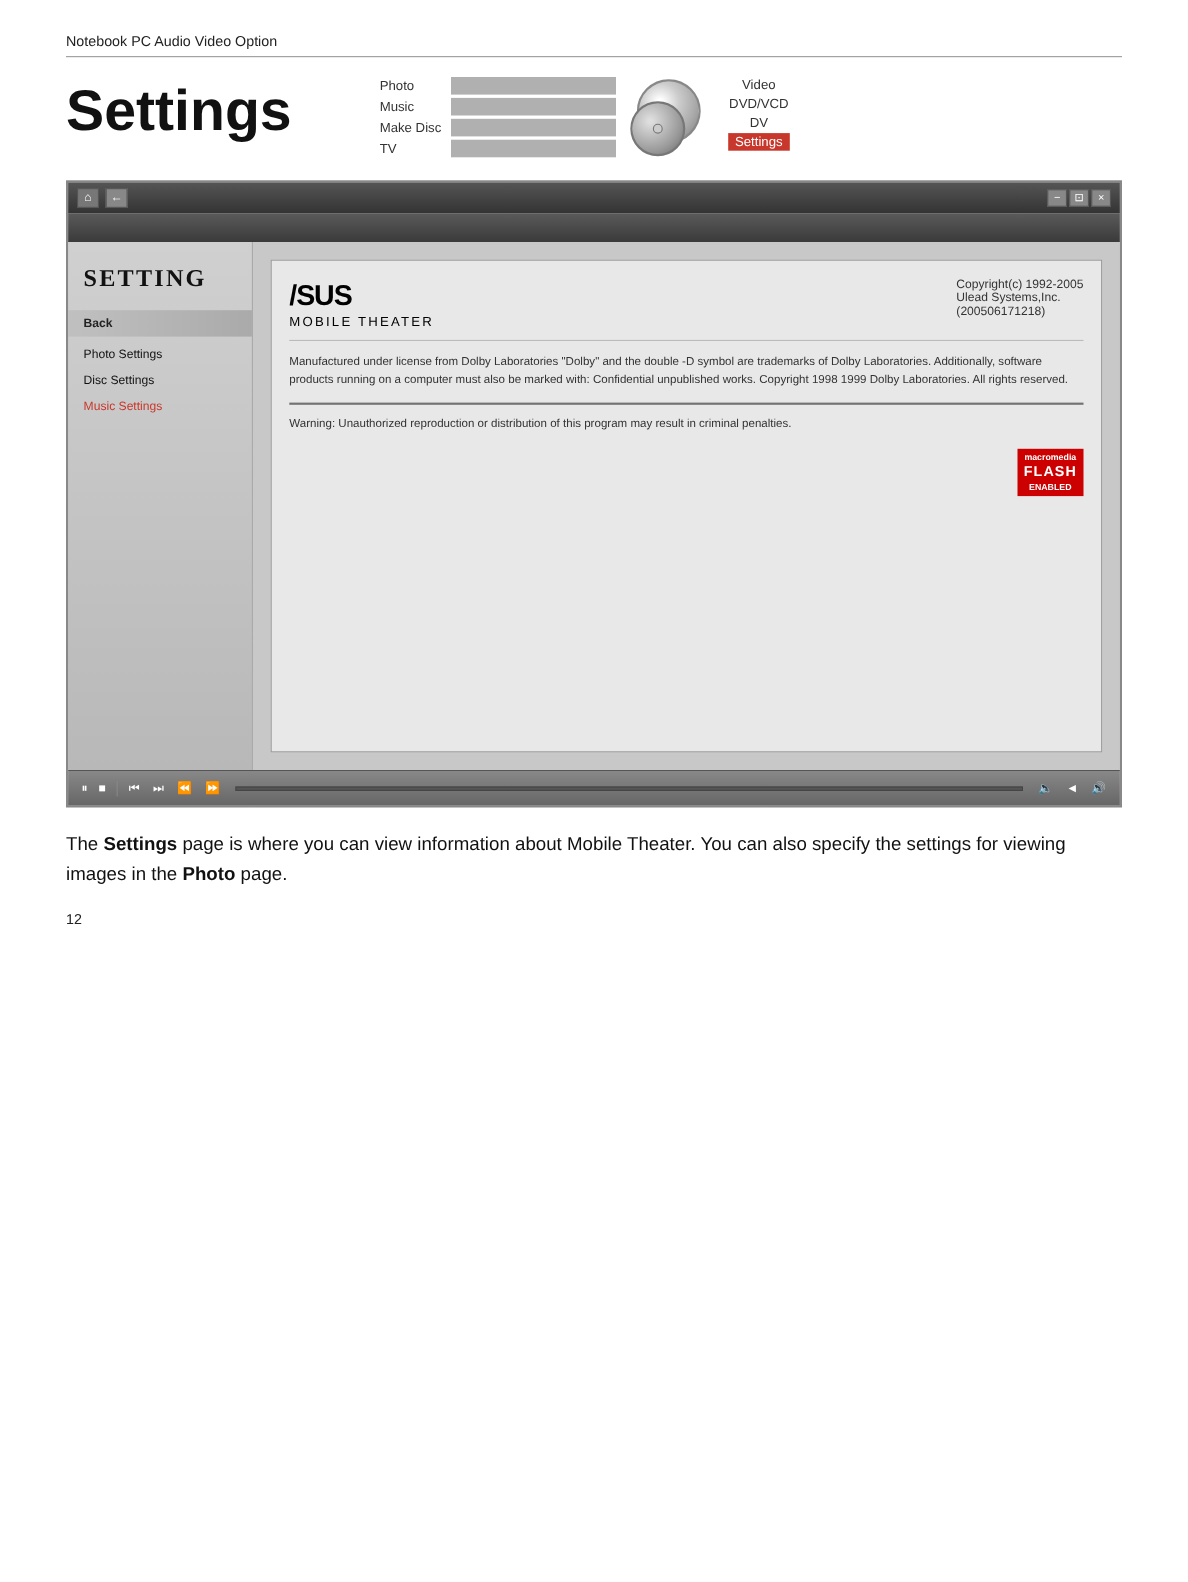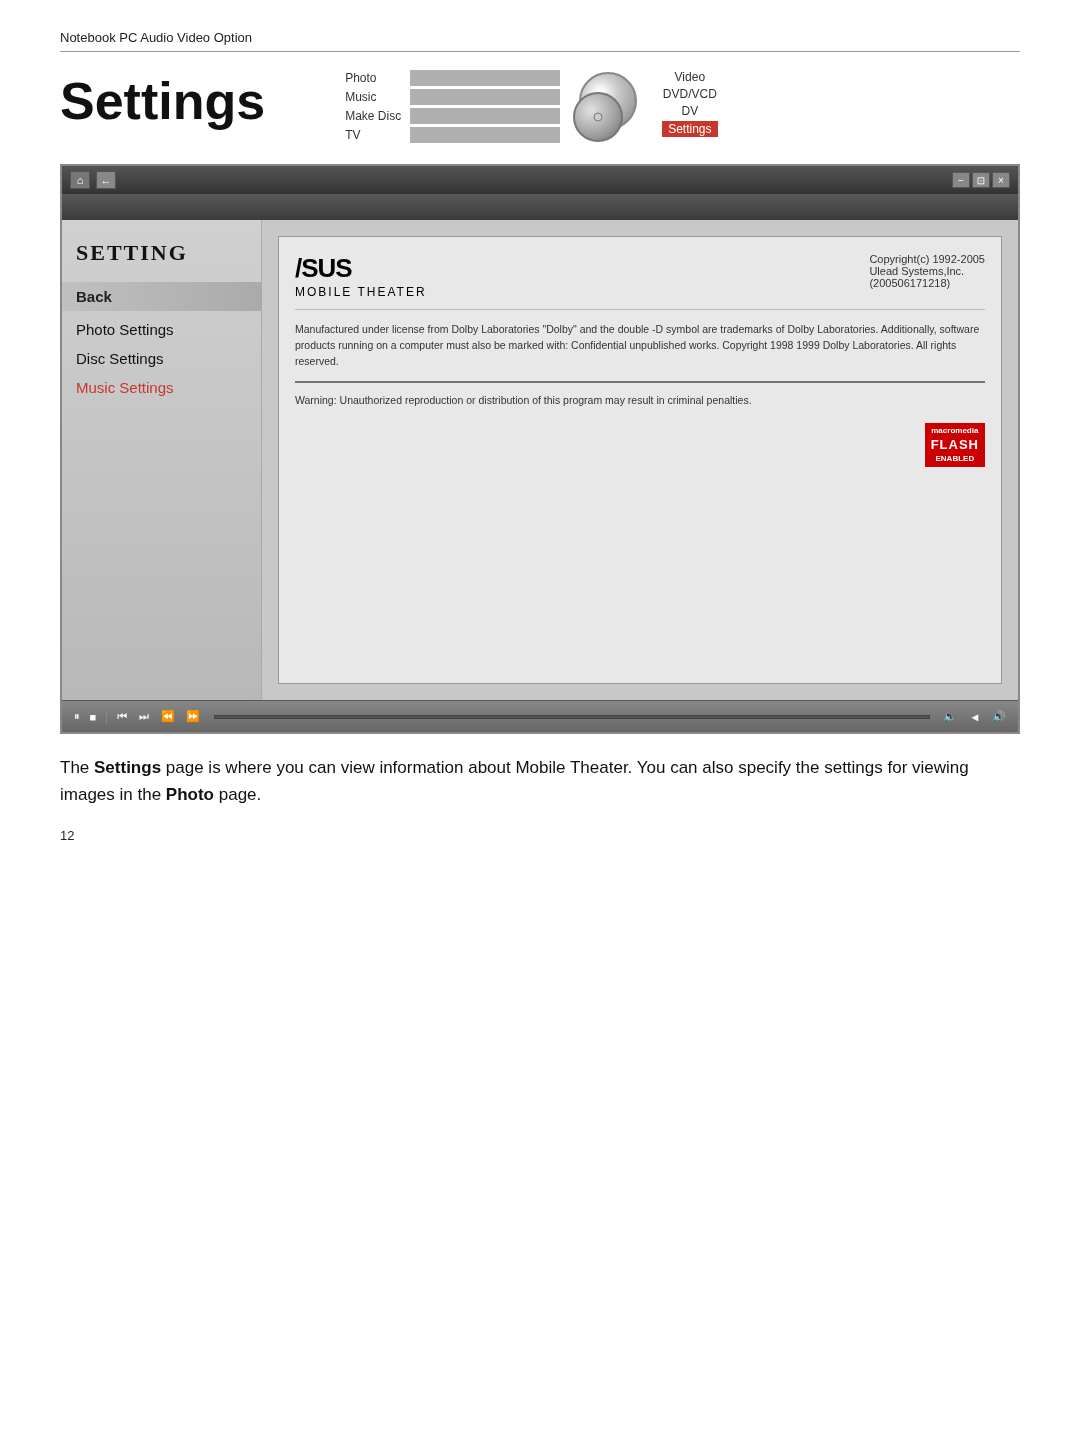--- a/index.html
+++ b/index.html
@@ -100,41 +100,41 @@
     }
 
     
     .window-topbar {
       background: linear-gradient(180deg, #5a5a5a 0%, #3a3a3a 100%);
       height: 26px;
     }
 
     
     .sidebar {
-      width: 200px;
+      width: 168px;
       background: linear-gradient(180deg, #d0d0d0 0%, #b8b8b8 100%);
       padding: 20px 0 10px 0;
       border-right: 1px solid #aaa;
       display: flex;
       flex-direction: column;
     }
 
     .sidebar-title {
       font-family: 'Times New Roman', serif;
       font-size: 22px;
       font-weight: bold;
       color: #111;
       padding: 0 14px 16px 14px;
       letter-spacing: 2px;
       text-transform: uppercase;
     }
 
     .sidebar-item {
       padding: 6px 14px;
-      font-size: 15px;
+      font-size: 11px;
       color: #111;
       cursor: pointer;
     }
 
     .sidebar-item.back {
       background: linear-gradient(90deg, #c0c0c0 0%, #aaa 100%);
       color: #222;
       font-weight: bold;
       margin-bottom: 4px;
     }

